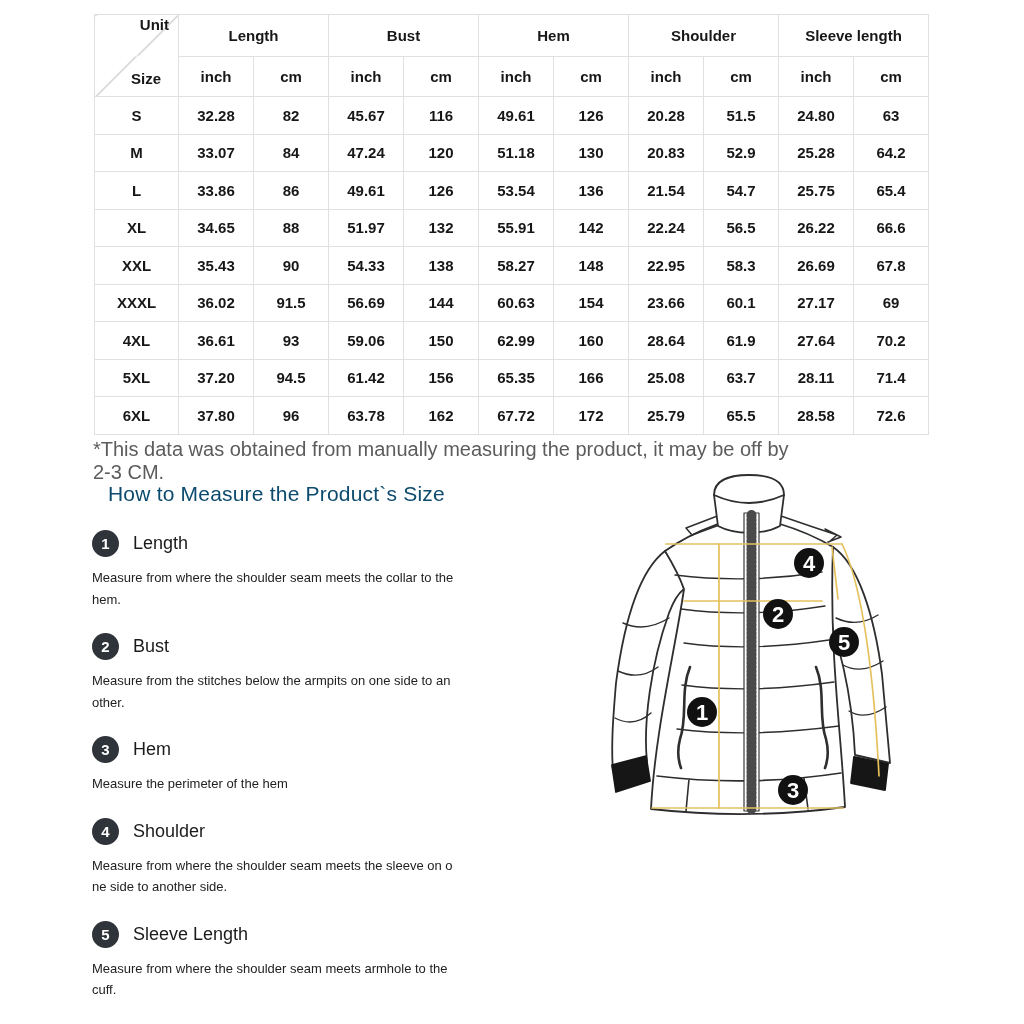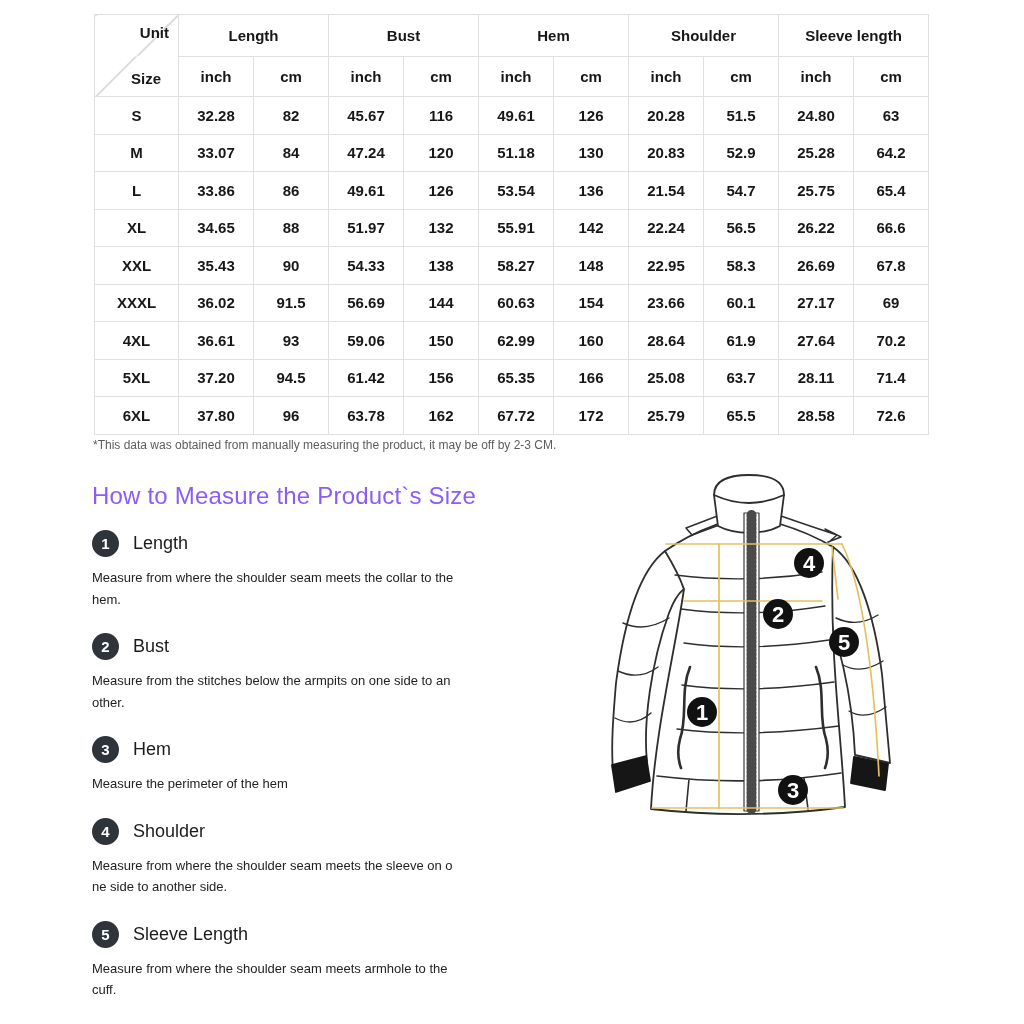--- a/index.html
+++ b/index.html
@@ -21,31 +21,31 @@
     padding:0;background:#ffffff;
   }
   .size-table thead tr.grp th{height:41px;font-size:15px;}
   .size-table thead tr.unit th{height:39px;margin-left:36px;}
   .size-table tbody td{height:36.5px;}
   .corner{
     position:relative;
     background:linear-gradient(to bottom right,
       transparent 49.4%,#cfcfcf 49.4%,#cfcfcf 50.6%,transparent 50.6%) !important;
   }
-  .corner .c-top{position:absolute;top:9px;right:9px;padding-left:40px;}
+  .corner .c-top{position:absolute;top:1px;right:9px;padding-left:40px;}
   .corner .c-bot{position:absolute;bottom:9px;left:9px;margin-left:27px;}
   
   .note{
     position:absolute;left:93px;top:438px;width:700px;
-    font-size:12px;color:#5c5c5c;
+    font-size:20px;color:#5c5c5c;
   }
   
   .howto-title{
-    position:absolute;left:92px;top:482px;
-    font-size:24px;color:#8b5cf6;font-weight:400;letter-spacing:.2px;
+    position:absolute;left:108px;top:482px;
+    font-size:21px;color:#0c4a6e;font-weight:400;letter-spacing:.2px;
   }
   .steps{position:absolute;left:92px;top:530px;width:472px;}
   .step-head{display:flex;align-items:center;gap:14px;height:27px;margin-bottom:10px;}
   .badge{
     width:27px;height:27px;border-radius:50%;background:#2f343a;flex:0 0 27px;
     color:#ffffff;font-size:15px;font-weight:bold;
     display:flex;align-items:center;justify-content:center;
   }
   .step-label{font-size:18px;color:#1b1b1b;}
   .step-desc{

